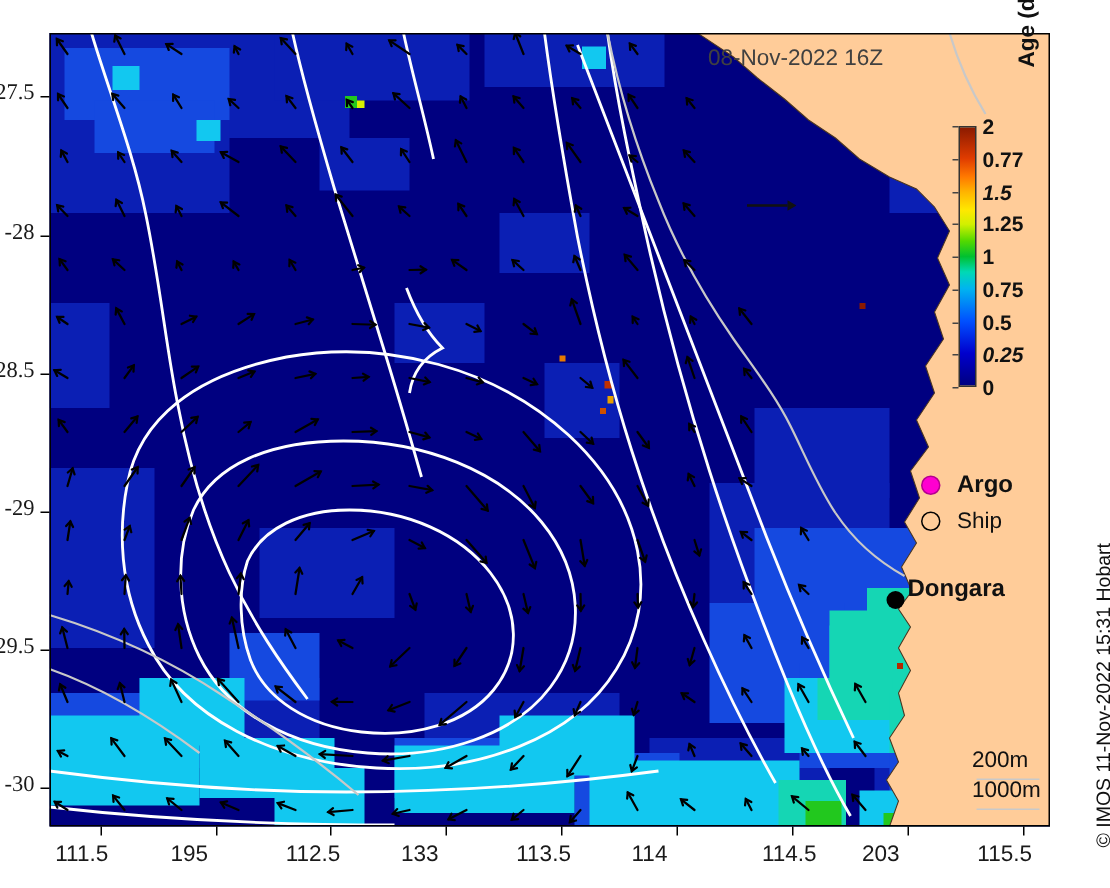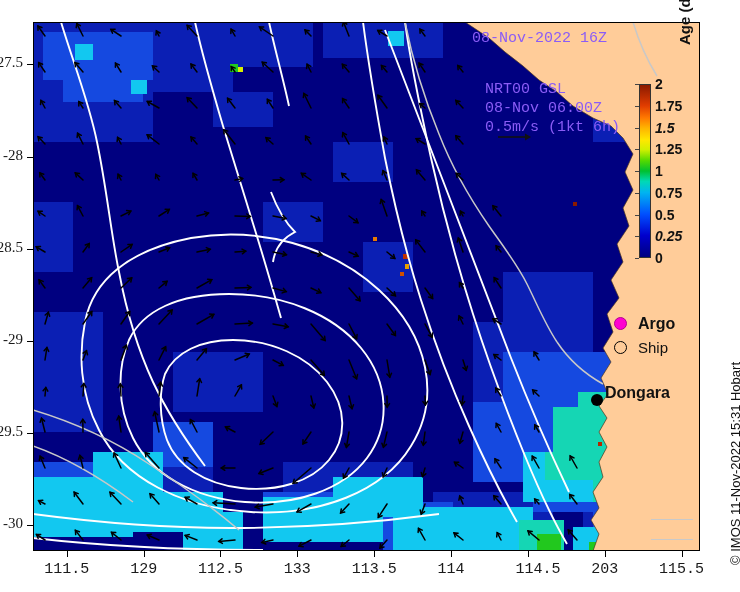--- a/index.html
+++ b/index.html
@@ -13,27 +13,27 @@
         overflow:hidden;background:#000080;}
   #plotborder{position:absolute;left:33px;top:22px;width:667px;height:529px;
         border:1px solid #000;box-sizing:border-box;pointer-events:none;}
 
   #mapsvg{position:absolute;left:0;top:0;}
 
   
   .tick{position:absolute;background:#000;}
   .xtickmark{width:1px;height:6px;}
   .ytickmark{height:1px;width:6px;}
-  .xlab{position:absolute;font-family:Liberation Mono, monospace;font-size:15px;
-        color:#1a1a1a;text-align:center;width:60px;}
+  .xlab{position:absolute;font-family:Liberation Sans, sans-serif;font-size:15px;
+        color:#1a1a1a;width:60px;}
   .ylab{position:absolute;font-family:"Liberation Serif",serif;font-size:15px;
         color:#1a1a1a;text-align:right;width:52px;}
 
   
-  .anno{position:absolute;color:#8b5cf6;font-family:Liberation Mono, monospace;
+  .anno{position:absolute;color:#404040;font-family:Liberation Sans, sans-serif;
         white-space:nowrap;}
   #datestamp{left:472px;top:30px;font-size:15px;}
   #modelblock{left:485px;top:80px;font-size:15px;line-height:19px;}
 
   #refarrow{position:absolute;left:497px;top:131px;width:34px;height:12px;}
 
   
   #cbar{position:absolute;left:639px;top:84px;width:12px;height:174px;
         border:1px solid #333;box-sizing:border-box;
         background:linear-gradient(to top,
@@ -619,21 +619,21 @@
         </g>
       </g>
     </svg>
   </div>
   <div id="plotborder"></div>
 
   <div id="xticks">
       <div class="tick xtickmark" style="left: 66.8111px; top: 551px;"></div>
       <div class="xlab" style="left: 36.8111px; top: 561px;">111.5</div>
       <div class="tick xtickmark" style="left: 143.654px; top: 551px;"></div>
-      <div class="xlab" style="left: 113.654px; top: 561px;">129</div>
+      <div class="xlab" style="left: 113.654px; top: 561px;">195</div>
       <div class="tick xtickmark" style="left: 220.498px; top: 551px;"></div>
       <div class="xlab" style="left: 190.498px; top: 561px;">112.5</div>
       <div class="tick xtickmark" style="left: 297.341px; top: 551px;"></div>
       <div class="xlab" style="left: 267.341px; top: 561px;">133</div>
       <div class="tick xtickmark" style="left: 374.184px; top: 551px;"></div>
       <div class="xlab" style="left: 344.184px; top: 561px;">113.5</div>
       <div class="tick xtickmark" style="left: 451.028px; top: 551px;"></div>
       <div class="xlab" style="left: 421.028px; top: 561px;">114</div>
       <div class="tick xtickmark" style="left: 527.871px; top: 551px;"></div>
       <div class="xlab" style="left: 508px; top: 561px;">114.5</div>
@@ -652,37 +652,32 @@
       <div class="tick ytickmark" style="left: 27px; top: 340.875px;"></div>
       <div class="ylab" style="left: -29px; top: 330.875px;">-29</div>
       <div class="tick ytickmark" style="left: 27px; top: 433.035px;"></div>
       <div class="ylab" style="left: -29px; top: 423.035px;">29.5</div>
       <div class="tick ytickmark" style="left: 27px; top: 525.195px;"></div>
       <div class="ylab" style="left: -29px; top: 515.195px;">-30</div>
     </div>
 
   <div class="anno" id="datestamp">08-Nov-2022 16Z</div>
 
-  <div class="anno" id="modelblock">
-    <div>NRT00 GSL</div>
-    <div>08-Nov 06:00Z</div>
-    <div>0.5m/s (1kt 6h)</div>
-  </div>
 
   <svg id="refarrow" viewBox="0 0 34 12">
     <line x1="1" y1="6" x2="28" y2="6" stroke="#111" stroke-width="1.6"></line>
     <polygon points="28,2.5 34,6 28,9.5" fill="#111"></polygon>
   </svg>
 
   <div id="cbar"></div>
   <div id="cbticks">
       <div class="cbtick" style="top: 84px;"></div>
       <div class="cblab" style="top: 84px;">2</div>
       <div class="cbtick" style="top: 105.75px;"></div>
-      <div class="cblab" style="top: 105.75px;">1.75</div>
+      <div class="cblab" style="top: 105.75px;">0.77</div>
       <div class="cbtick" style="top: 127.5px;"></div>
       <div class="cblab" style="top: 127.5px; font-style: italic;">1.5</div>
       <div class="cbtick" style="top: 149.25px;"></div>
       <div class="cblab" style="top: 149.25px;">1.25</div>
       <div class="cbtick" style="top: 171px;"></div>
       <div class="cblab" style="top: 171px;">1</div>
       <div class="cbtick" style="top: 192.75px;"></div>
       <div class="cblab" style="top: 192.75px; text-align: center;">0.75</div>
       <div class="cbtick" style="top: 214.5px;"></div>
       <div class="cblab" style="top: 214.5px; text-align: center;">0.5</div>
@@ -700,17 +695,21 @@
     </div>
     <div class="legrow">
       <span class="legsym dotShip"></span>
       <span class="legtxt">Ship</span>
     </div>
   </div>
 
   <div id="dongaraDot"></div>
   <div id="dongaraLabel">Dongara</div>
 
+  <div id="bathy">
+    <div>200m</div>
+    <div>1000m</div>
+  </div>
   <div class="bline" style="left:651px;top:519px;width:42px;background:#c9c9c9;"></div>
   <div class="bline" style="left:651px;top:539px;width:42px;background:#c9c9c9;"></div>
 
   <div id="copyright">© IMOS 11-Nov-2022 15:31 Hobart</div>
 </div>
 
 </body></html>

